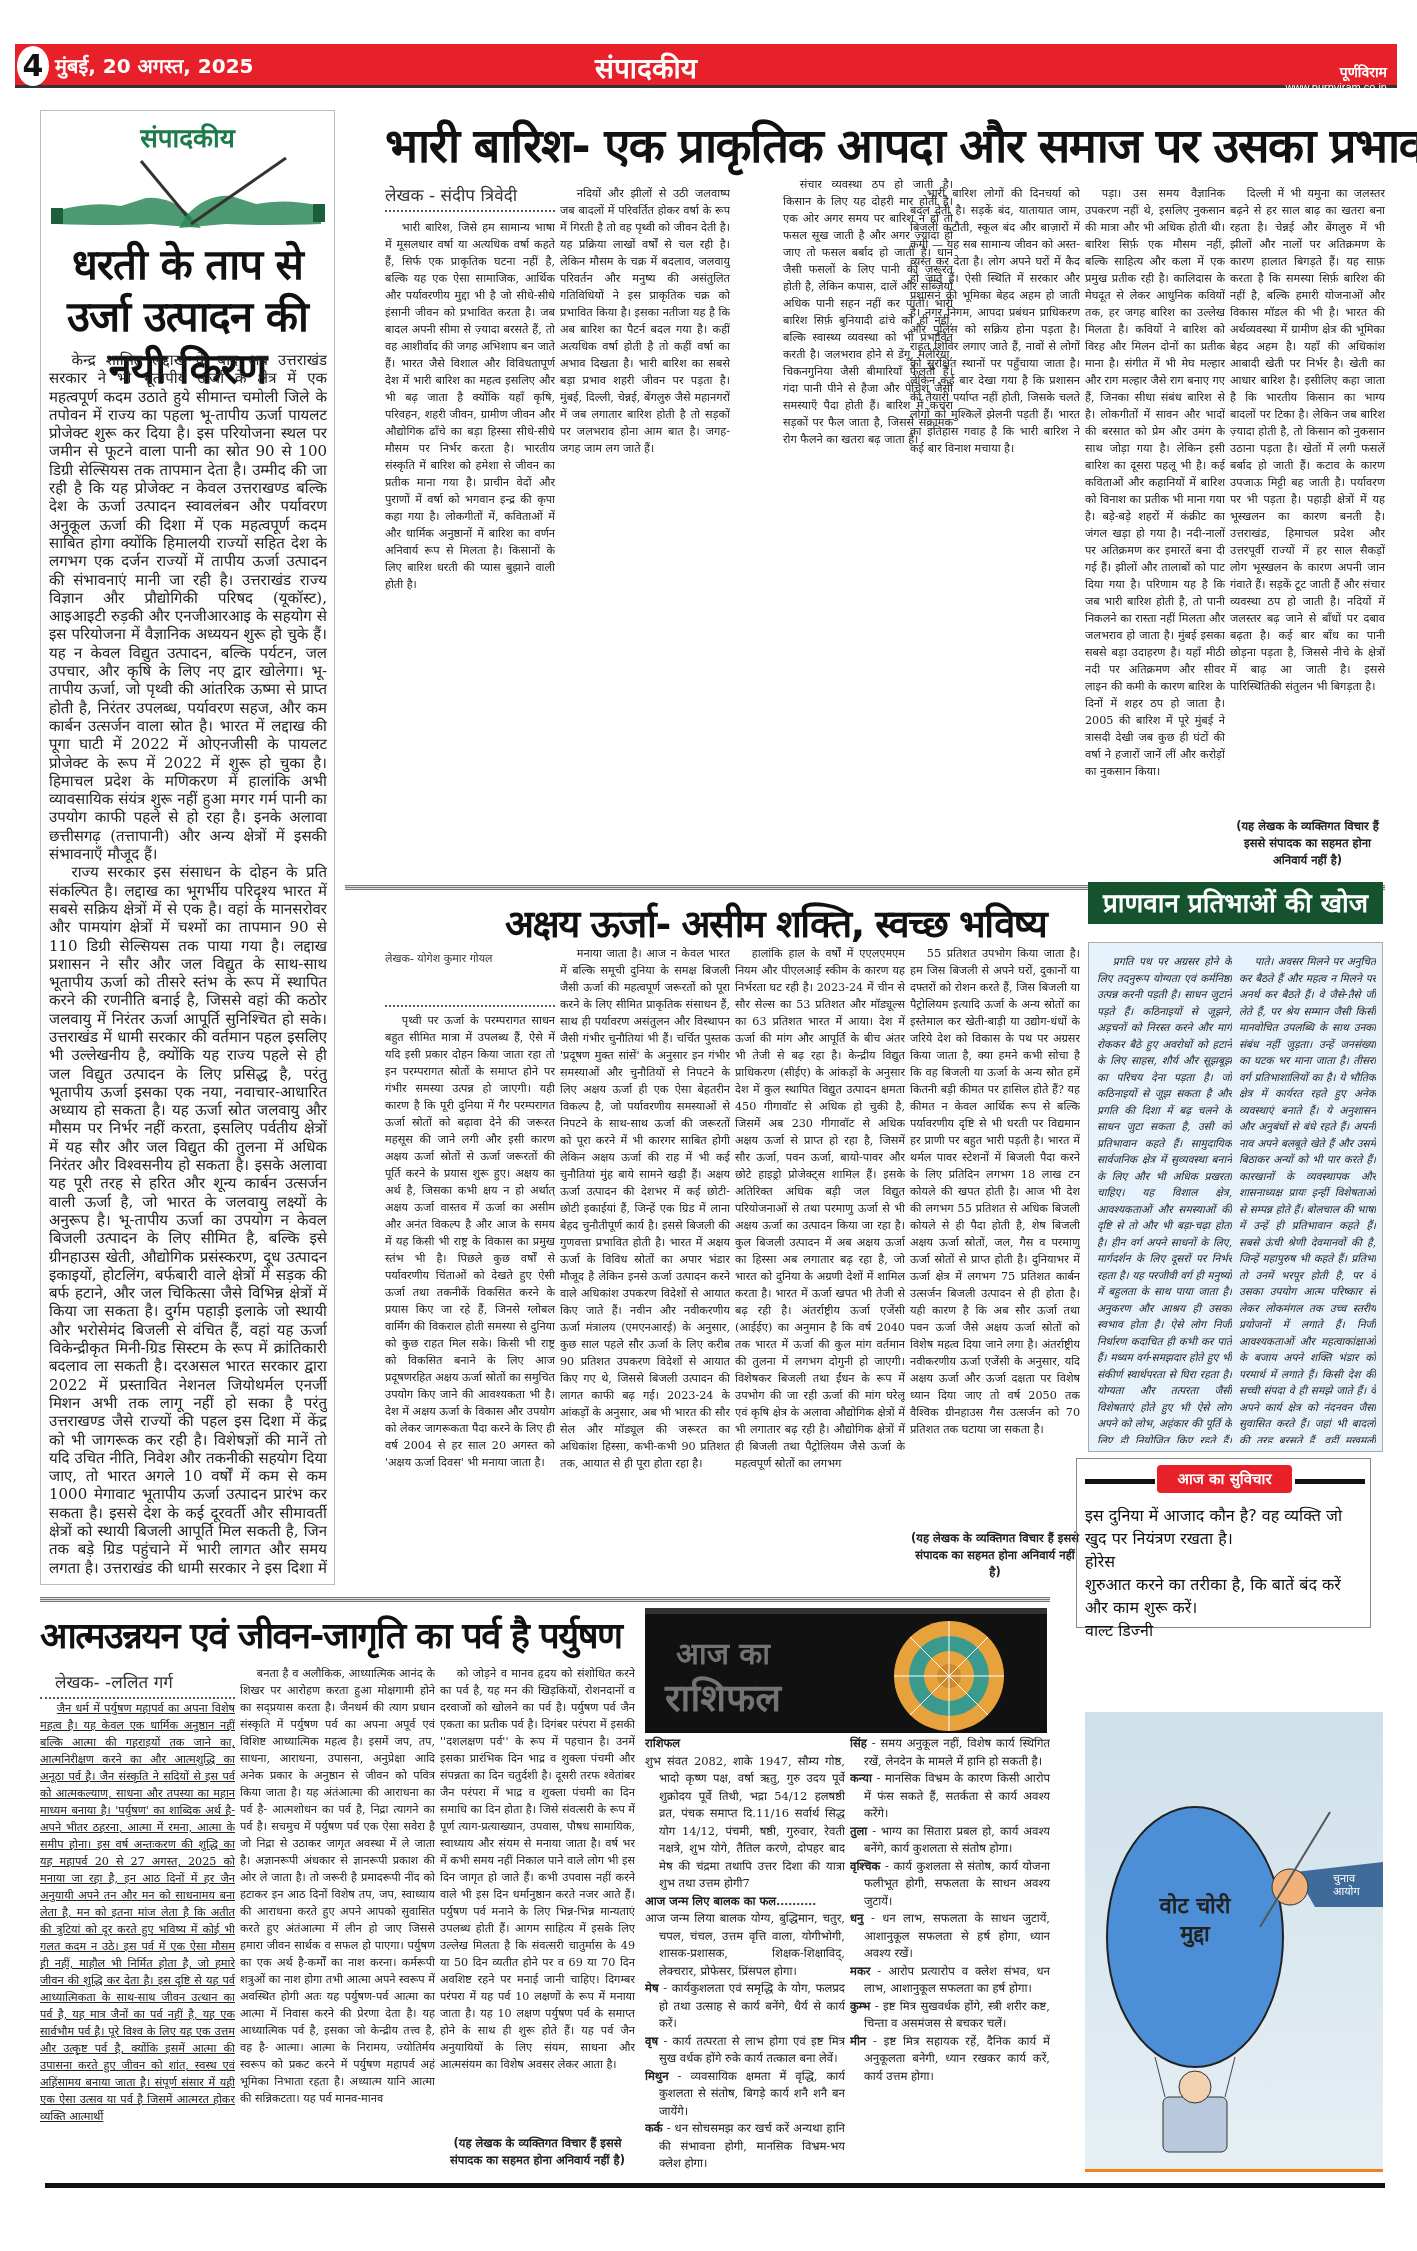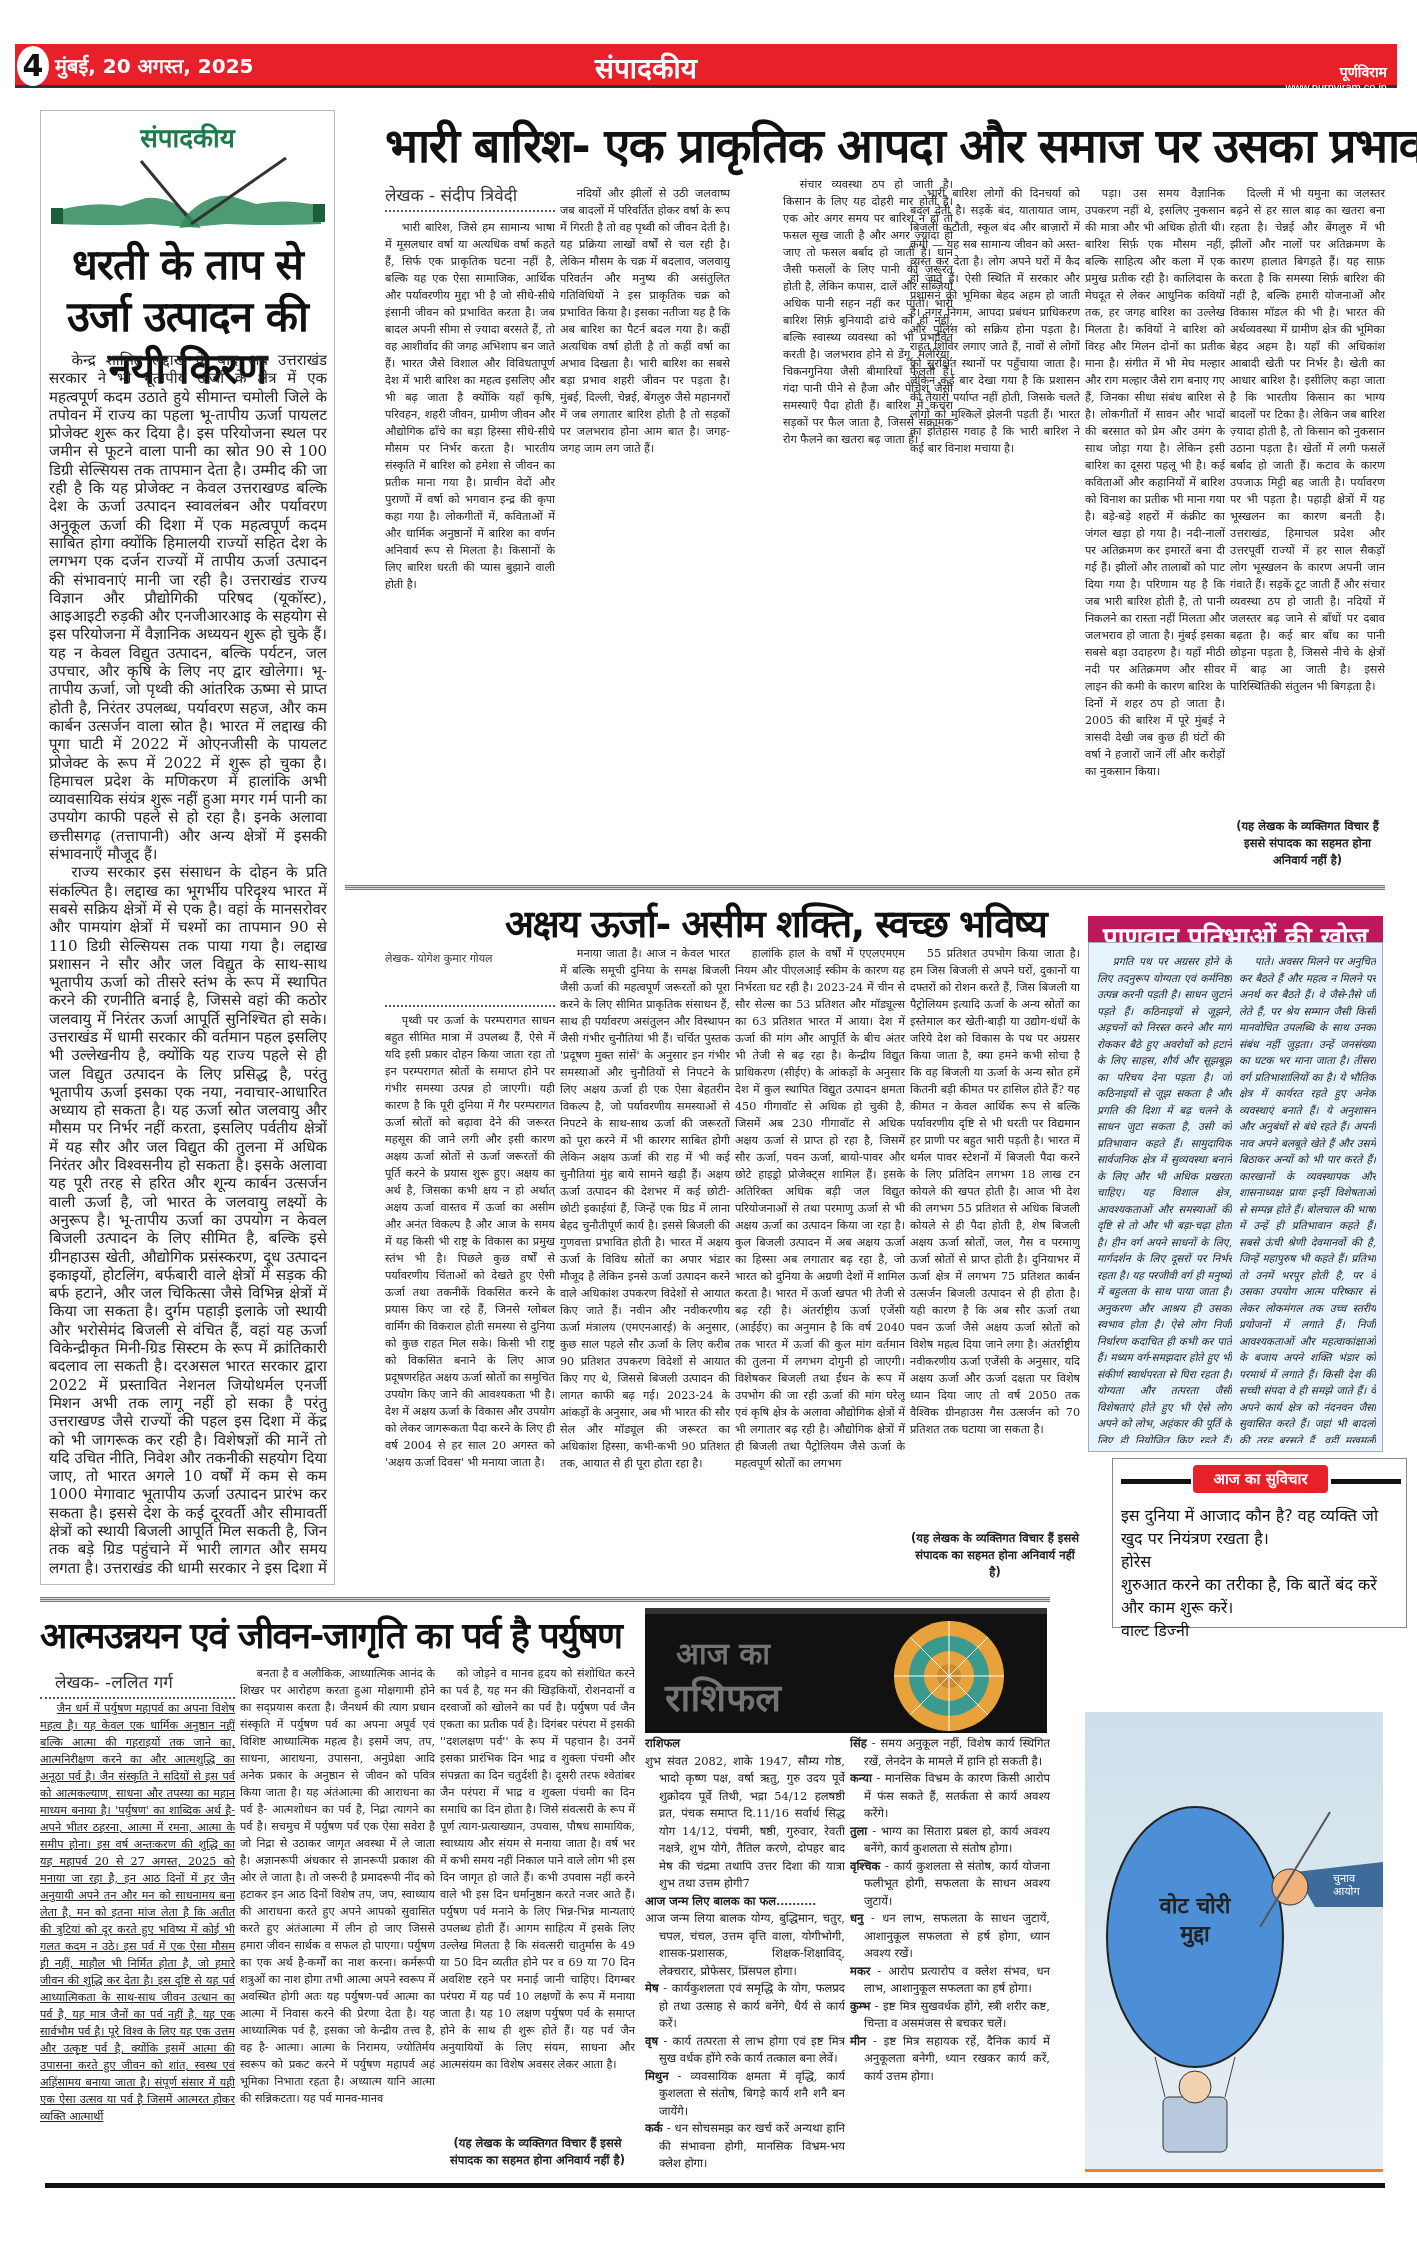--- a/index.html
+++ b/index.html
@@ -17,25 +17,25 @@
   .ed-label { position: absolute; left: 0; right: 0; top: 8px; text-align: center; color: #1d7a4a; font: bold 26px "DejaVu Sans", sans-serif; }
   .ed-hands { position: absolute; left: 10px; right: 10px; top: 45px; height: 75px; }
   .ed-headline { position: absolute; left: 8px; right: 8px; top: 128px; font: bold 42px/52px "DejaVu Sans", sans-serif; color: #111; text-align: center; letter-spacing: -1px; }
   .ed-body { left: 8px; top: 240px; width: 278px; height: 1225px; font-size: 15px; line-height: 18.3px; }
 
   .h1 { position: absolute; font: bold 48px "DejaVu Sans", sans-serif; color: #111; letter-spacing: -1.5px; white-space: nowrap; }
   .author { position: absolute; font: 20px "DejaVu Sans", sans-serif; color: #333; }
   .dotted { position: absolute; border-top: 2px dotted #555; }
   .rule { position: absolute; height: 5px; background: repeating-linear-gradient(#777 0 1px, #ddd 1px 2px); }
 
-  .pv-head { position: absolute; left: 1088px; top: 916px; width: 295px; height: 42px; background: #be185d; color: #fff; font: bold 26px "DejaVu Sans", sans-serif; text-align: center; line-height: 42px; }
+  .pv-head { position: absolute; left: 1088px; top: 882px; width: 295px; height: 42px; background: #14532d; color: #fff; font: bold 26px "DejaVu Sans", sans-serif; text-align: center; line-height: 42px; }
   .pv-box { position: absolute; left: 1088px; top: 942px; width: 295px; height: 510px; background: #e6f3fc; border: 1px solid #aaa; }
   .pv-box .col { font-style: italic; }
 
-  .suv-box { position: absolute; left: 1112px; top: 1458px; width: 295px; height: 170px; border: 1px solid #888; }
+  .suv-box { position: absolute; left: 1076px; top: 1458px; width: 295px; height: 170px; border: 1px solid #888; }
   .suv-line { position: absolute; top: 20px; height: 5px; background: #111; }
   .suv-badge { position: absolute; left: 80px; top: 6px; width: 135px; height: 28px; background: #e8202a; color: #fff; border-radius: 4px; font: bold 15px "DejaVu Sans", sans-serif; text-align: center; line-height: 28px; }
   .suv-text { position: absolute; left: 8px; top: 45px; width: 280px; font: 16px/23px "DejaVu Sans", sans-serif; color: #111; }
 
   .cartoon-box { position: absolute; left: 1085px; top: 1712px; width: 298px; height: 460px; background: linear-gradient(#cfe0ea, #e6eff4); border-bottom: 3px solid #f08020; }
   .cartoon-head { position: absolute; left: 0; top: 0; width: 298px; height: 52px; background: #1e7fc3; color: #fff; font: bold 32px "DejaVu Sans", sans-serif; text-align: center; line-height: 52px; border-bottom: 2px solid #f08020; }
 
   .rashi-banner { position: absolute; left: 645px; top: 1608px; width: 402px; height: 125px; background: #111; border-top: 6px solid #333; }
   .rashi-title { position: absolute; left: 20px; top: 18px; color: #737373; font: bold 30px/44px "DejaVu Sans", sans-serif; text-align: center; }
   .rashi-title .big { font-size: 38px; }

